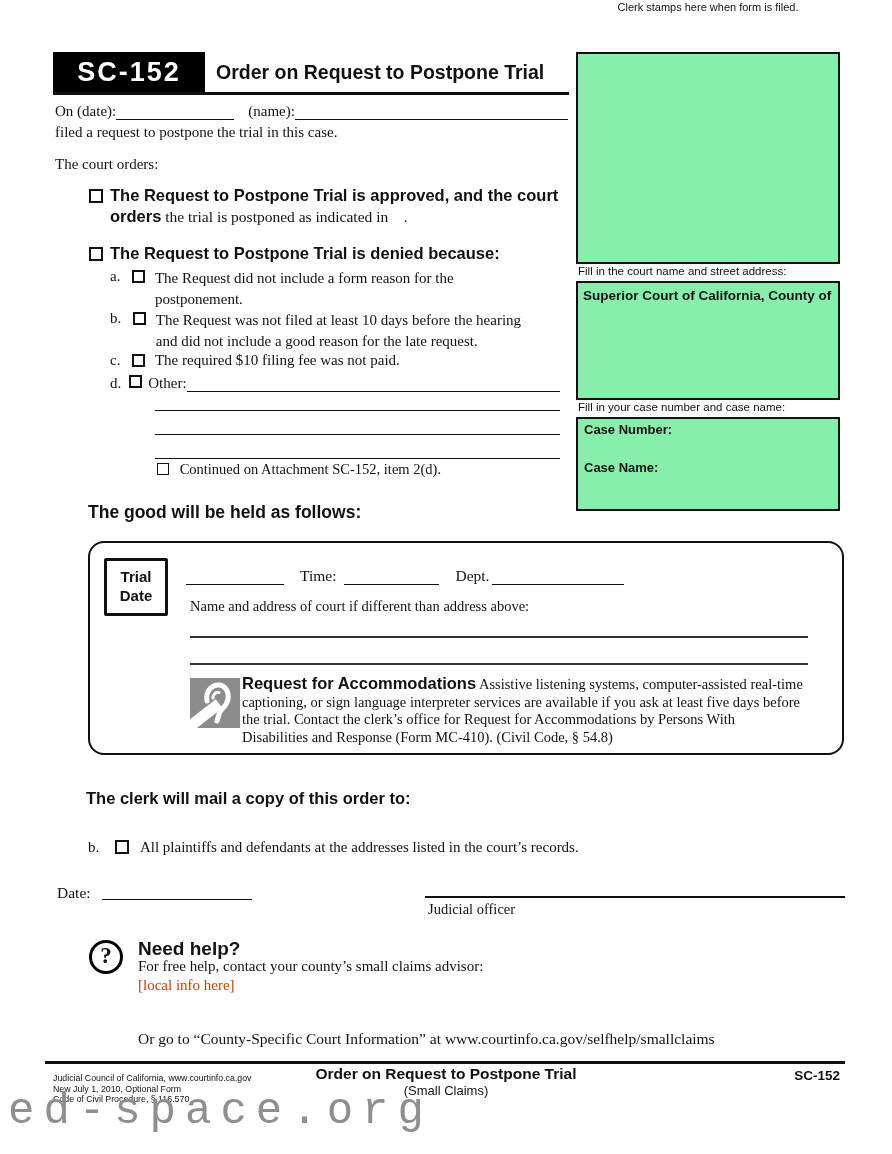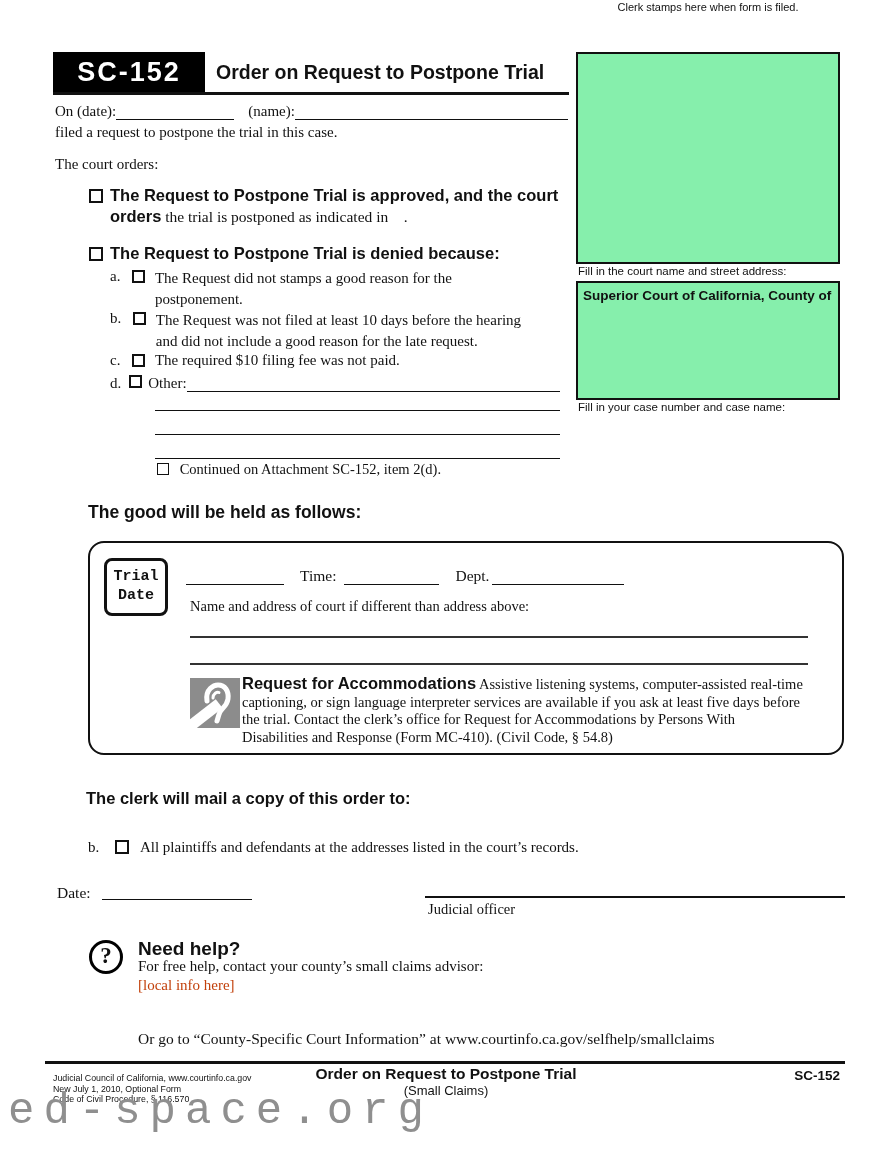--- a/index.html
+++ b/index.html
@@ -20,23 +20,23 @@
   .fill { border-bottom:1.6px solid #111; display:inline-block; }
   .rule { background:#111; }
   .boxed { border:2.2px solid #111; background:#86efac; }
   .row-flex { display:flex; align-items:flex-end; }
   .badge-black {
     background:#000; color:#fff; display:flex; align-items:center; justify-content:center;
     font-family:"Liberation Sans", sans-serif; font-weight:700; letter-spacing:2px;
   }
   .trial-box { border:2.6px solid #111; border-radius:16px; background:#fff; }
   .trial-badge {
-    border:3.2px solid #111; border-radius:8px; background:#fff;
+    border:3.2px solid #111; border-radius:2px; background:#fff;
     display:flex; flex-direction:column; align-items:center; justify-content:center;
-    font-family:Liberation Mono, monospace; font-weight:700; font-size:15px; line-height:1.25;
+    font-family:Liberation Sans, sans-serif; font-weight:700; font-size:15px; line-height:1.25;
   }
   .q-circle {
     width:34px; height:34px; border:3.6px solid #000; border-radius:50%;
     display:flex; align-items:center; justify-content:center;
     font-family:"Liberation Serif", serif; font-weight:700; font-size:23px; padding-bottom:2px;
   }
   .watermark {
     font-family:"Liberation Mono", "DejaVu Sans Mono", monospace;
     color:#8f8f8f; font-size:44px; letter-spacing:9px; white-space:nowrap;
   }
@@ -54,20 +54,24 @@
   <div class="abs rule" style="left:53px; top:92px; width:516px; height:3px;"></div>
 
   <div class="abs boxed" style="left:576px; top:52px; width:264px; height:212px;"></div>
 
   <div class="abs sans" style="left:578px; top:265px; font-size:11.5px;">Fill in the court name and street address:</div>
   <div class="abs boxed" style="left:576px; top:281px; width:264px; height:119px; padding:3px 5px;">
     <span class="sans-bold" style="font-size:13.5px;">Superior Court of California, County of</span>
   </div>
 
   <div class="abs sans" style="left:578px; top:401px; font-size:11.5px;">Fill in your case number and case name:</div>
+  <div class="abs boxed" style="left:576px; top:417px; width:264px; height:94px; padding:3px 6px;">
+    <div class="sans-bold" style="font-size:13px;">Case Number:</div>
+    <div class="sans-bold" style="font-size:13px; margin-top:23px;">Case Name:</div>
+  </div>
 
   <div class="abs row-flex" style="left:55px; top:103px; width:513px; font-size:15px;">
     <span>On (date):</span>
     <span class="fill" style="width:118px; height:15px;"></span>
     <span style="margin-left:14px;">(name):</span>
     <span class="fill" style="flex:1; height:15px;"></span>
   </div>
   <div class="abs" style="left:55px; top:124px; font-size:15px;">filed a request to postpone the trial in this case.</div>
 
   <div class="abs" style="left:55px; top:156px; font-size:15px;">The court orders:</div>
@@ -77,21 +81,21 @@
     <span class="sans-bold prewrap" style="font-size:16.5px;">The Request to Postpone Trial is approved, and the court
 orders</span><span> the trial is postponed as indicated in&nbsp;&nbsp;&nbsp;&nbsp;.</span>
   </div>
 
   <span class="abs checkbox cb14" style="left:89px; top:247px;"></span>
   <div class="abs sans-bold" style="left:110px; top:244px; font-size:16.5px;">The Request to Postpone Trial is denied because:</div>
 
   <div class="abs" style="left:110px; top:268px; font-size:15px;">
     <span>a.</span>
     <span class="checkbox cb13" style="margin:0 6px 3px 8px;"></span>
-    <span class="prewrap" style="display:inline-block; vertical-align:top; width:410px; line-height:20.5px;">The Request did not stamps a good reason for the
+    <span class="prewrap" style="display:inline-block; vertical-align:top; width:410px; line-height:20.5px;">The Request did not include a form reason for the
 postponement.</span>
   </div>
 
   <div class="abs" style="left:110px; top:310px; font-size:15px;">
     <span>b.</span>
     <span class="checkbox cb13" style="margin:0 6px 3px 8px;"></span>
     <span class="prewrap" style="display:inline-block; vertical-align:top; width:420px; line-height:20.5px;">The Request was not filed at least 10 days before the hearing
 and did not include a good reason for the late request.</span>
   </div>
 

